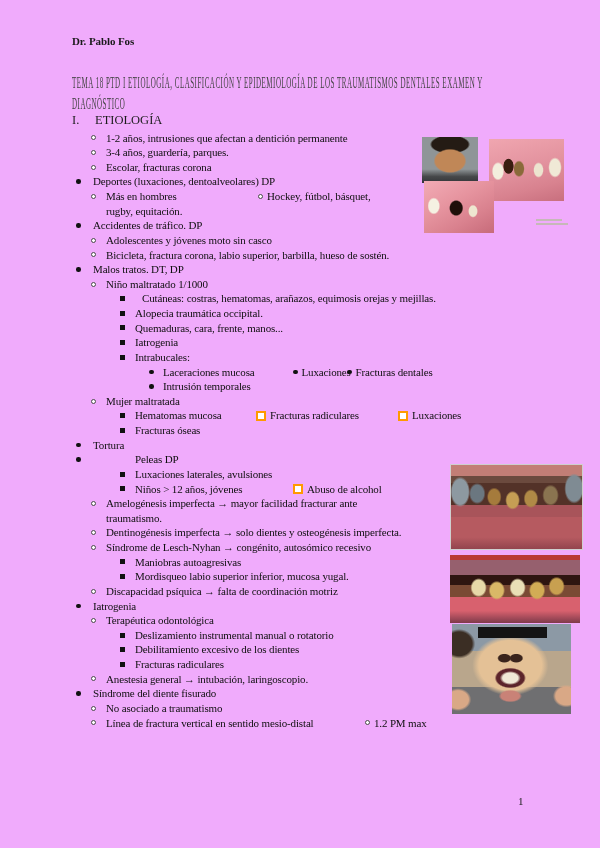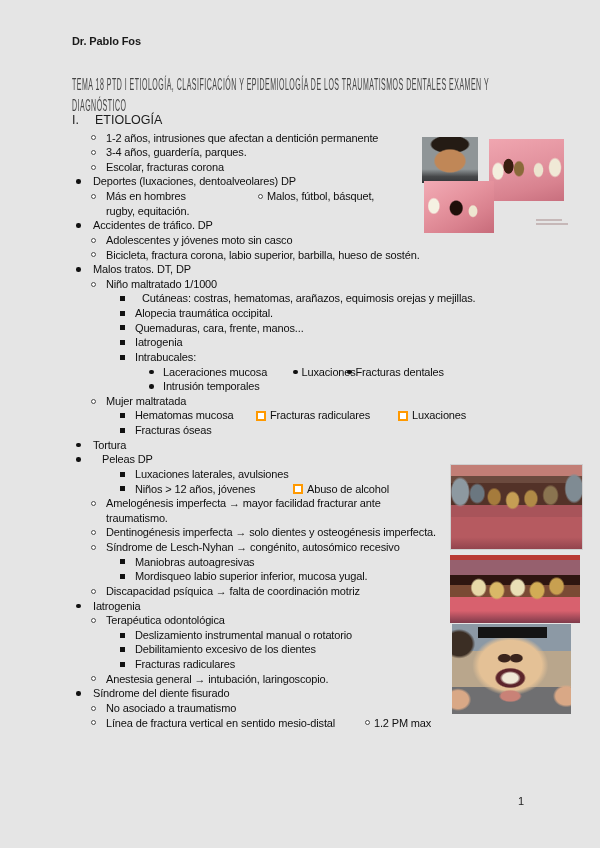--- a/index.html
+++ b/index.html
@@ -1,17 +1,17 @@
 <!DOCTYPE html>
 <html><head>
 <meta charset="utf-8">
 <style>
   html,body{margin:0;padding:0;background:#fff;}
-  .page{position:relative;width:600px;height:848px;background:#e5e5e5;overflow:hidden;
-        font-family:Liberation Sans, sans-serif;color:#111;}
+  .page{position:relative;width:600px;height:848px;background:#f0abfc;overflow:hidden;
+        font-family:Liberation Serif, serif;color:#111;}
   .abs{position:absolute;}
   .author{left:72px;top:35px;font-size:11px;font-weight:700;letter-spacing:-0.1px;color:#1a1a1a;}
   .title-line{left:72px;white-space:nowrap;font-size:14px;letter-spacing:1px;color:#434343;
         transform:scale(0.5,1.12);transform-origin:0 0;font-weight:400;}
   .title-1{top:75px;}
   .title-2{top:96px;}
   .section{top:113px;font-size:12.5px;color:#1c1c1c;}
   .section-num{left:72px;}
   .section-label{left:95px;}
   #outline{position:absolute;left:0;top:130.5px;width:600px;}
@@ -110,21 +110,21 @@
       </div>
       <div class="row">
         <span class="mk disc" style="left: 76px;"></span>
         <span class="txt" style="left: 93px;">Deportes (luxaciones, dentoalveolares) DP</span>
       </div>
       <div class="row">
         <span class="mk circle" style="left: 91px;"></span>
         <span class="txt" style="left: 106px;">Más en hombres</span>
         <span class="inline-item" style="left: 258px;">
           <span class="mk2 circle"></span>
-          <span class="itxt">Malos, fútbol, básquet,</span>
+          <span class="itxt">Hockey, fútbol, básquet,</span>
         </span>
       </div>
       <div class="row">
         <span class="txt" style="left: 106px;">rugby, equitación.</span>
       </div>
       <div class="row">
         <span class="mk disc" style="left: 76px;"></span>
         <span class="txt" style="left: 93px;">Accidentes de tráfico. DP</span>
       </div>
       <div class="row">
@@ -198,21 +198,21 @@
       <div class="row">
         <span class="mk square" style="left: 120px;"></span>
         <span class="txt" style="left: 135px;">Fracturas óseas</span>
       </div>
       <div class="row">
         <span class="mk disc" style="left: 76px;"></span>
         <span class="txt" style="left: 93px;">Tortura</span>
       </div>
       <div class="row">
         <span class="mk disc" style="left: 76px;"></span>
-        <span class="txt" style="left: 77px; padding-left: 25px;">Peleas DP</span>
+        <span class="txt" style="left: 110px; padding-left: 25px;">Peleas DP</span>
       </div>
       <div class="row">
         <span class="mk square" style="left: 120px;"></span>
         <span class="txt" style="left: 135px;">Luxaciones laterales, avulsiones</span>
       </div>
       <div class="row">
         <span class="mk square" style="left: 120px;"></span>
         <span class="txt" style="left: 135px;">Niños &gt; 12 años, jóvenes</span>
         <span class="inline-item" style="left: 293px;">
           <span class="mk2 checkbox"></span>

